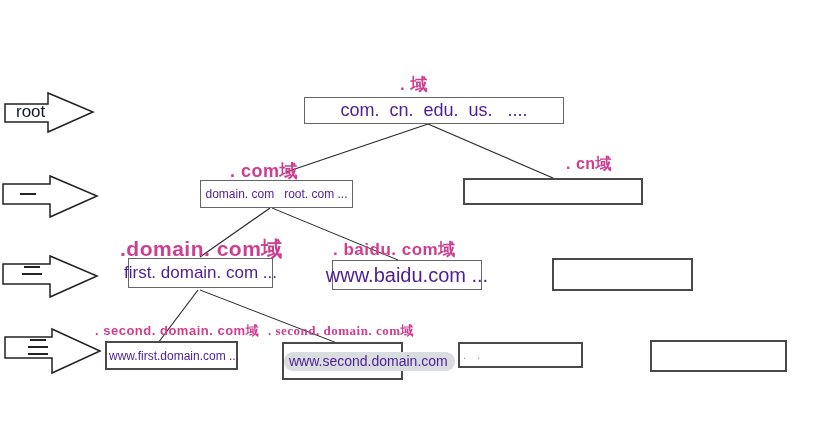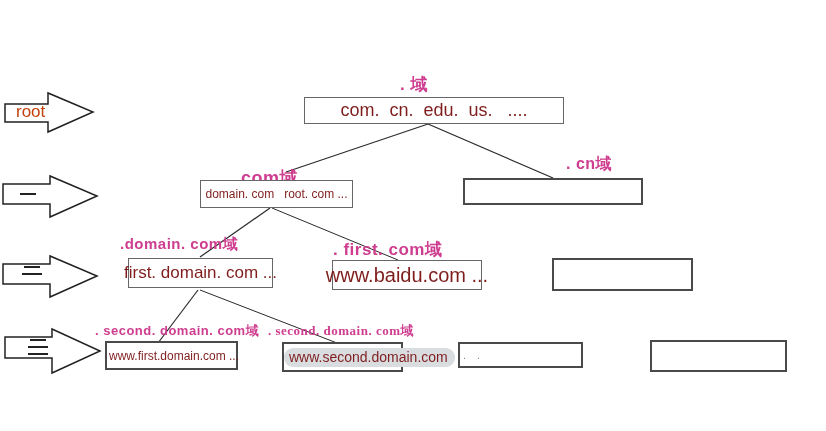--- a/index.html
+++ b/index.html
@@ -3,30 +3,30 @@
 <meta charset="utf-8">
 <style>
   html,body{margin:0;padding:0;background:#ffffff;}
   .canvas{
     position:relative;width:826px;height:431px;background:#ffffff;
     font-family:"Liberation Sans", sans-serif;overflow:hidden;
   }
   .lines-svg{position:absolute;left:0;top:0;width:826px;height:431px;}
   .dbox{
     position:absolute;background:#ffffff;box-sizing:border-box;
-    display:flex;align-items:center;color:#7f1d1d;white-space:pre;
+    display:flex;align-items:center;color:#4c1d95;white-space:pre;
   }
   .b1{border:1px solid #666;}
   .b2{border:2px solid #4a4a4a;}
   .center{justify-content:center;}
   .zlabel{
     position:absolute;color:#ce3d8f;white-space:pre;font-weight:bold;
     letter-spacing:0.5px;
   }
-  .arrow-text{position:absolute;color:#c2410c;font-size:17px;}
+  .arrow-text{position:absolute;color:#0f172a;font-size:17px;}
   .strokes{position:absolute;}
   .strokes .stroke{height:2px;background:#222;margin:5px auto 0 auto;width:20px;}
   .strokes .stroke:first-child{width:16px;margin-top:0;}
   .hl{background:#d9dde0;border-radius:9px;padding:1px 7px 2px 5px;}
   .dots{color:#7f95a3;font-size:11px;letter-spacing:4px;}
   .overflow-text{overflow:visible;}
 </style>
 </head>
 <body>
 
@@ -57,37 +57,37 @@
     </div>
   <div class="strokes" style="left:26px;top:339px;width:24px;" title="三">
       <div class="stroke"></div>
       <div class="stroke"></div>
       <div class="stroke"></div>
     </div>
 
   <div class="zlabel" style="left:400px;top:73px;font-size:17px;">. 域</div>
   <div class="dbox b1 center" style="left:304px;top:97px;width:260px;height:27px;font-size:18px;">com.  cn.  edu.  us.   ....</div>
 
-  <div class="zlabel" style="left:230px;top:166px;font-size:18px;">. com域</div>
+  <div class="zlabel" style="left:230px;top:159px;font-size:18px;">. com域</div>
   <div class="dbox b1 center" style="left:200px;top:180px;width:153px;height:28px;font-size:12px;">domain. com   root. com ...</div>
 
   <div class="zlabel" style="left:566px;top:154px;font-size:16px;">. cn域</div>
   <div class="dbox b2" style="left:463px;top:178px;width:180px;height:27px;"></div>
 
-  <div class="zlabel" style="left:120px;top:235px;font-size:15px;text-align:right;">.domain. com域</div>
+  <div class="zlabel" style="left:120px;top:235px;font-size:21px;text-align:right;">.domain. com域</div>
   <div class="dbox b1 center" style="left:128px;top:258px;width:145px;height:30px;font-size:17px;">first. domain. com ...</div>
 
-  <div class="zlabel" style="left:333px;top:238px;font-size:17px;">. first. com域</div>
+  <div class="zlabel" style="left:333px;top:238px;font-size:17px;">. baidu. com域</div>
   <div class="dbox b1 center" style="left:332px;top:260px;width:150px;height:30px;font-size:20px;">www.baidu.com ...</div>
 
   <div class="dbox b2" style="left:552px;top:258px;width:141px;height:33px;"></div>
 
   <div class="zlabel" style="left:95px;top:322px;font-size:13px;">. second. domain. com域</div>
   <div class="dbox b2 overflow-text" style="left:105px;top:341px;width:133px;height:29px;font-size:12px;padding-left:2px;">www.first.domain.com ...</div>
 
   <div class="zlabel" style="left:268px;top:322px;font-size:13px;font-family:Liberation Serif, serif;">. second. domain. com域</div>
-  <div class="dbox b2 overflow-text" style="left:282px;top:342px;width:121px;height:30px;font-size:14px;"><span class="hl">www.second.domain.com</span></div>
+  <div class="dbox b2 overflow-text" style="left:282px;top:342px;width:121px;height:38px;font-size:14px;"><span class="hl">www.second.domain.com</span></div>
 
   <div class="dbox b2 dots" style="left:458px;top:342px;width:125px;height:26px;padding-left:3px;">. .</div>
 
   <div class="dbox b2" style="left:650px;top:340px;width:137px;height:32px;"></div>
 
 </div>
 
 </body></html>

